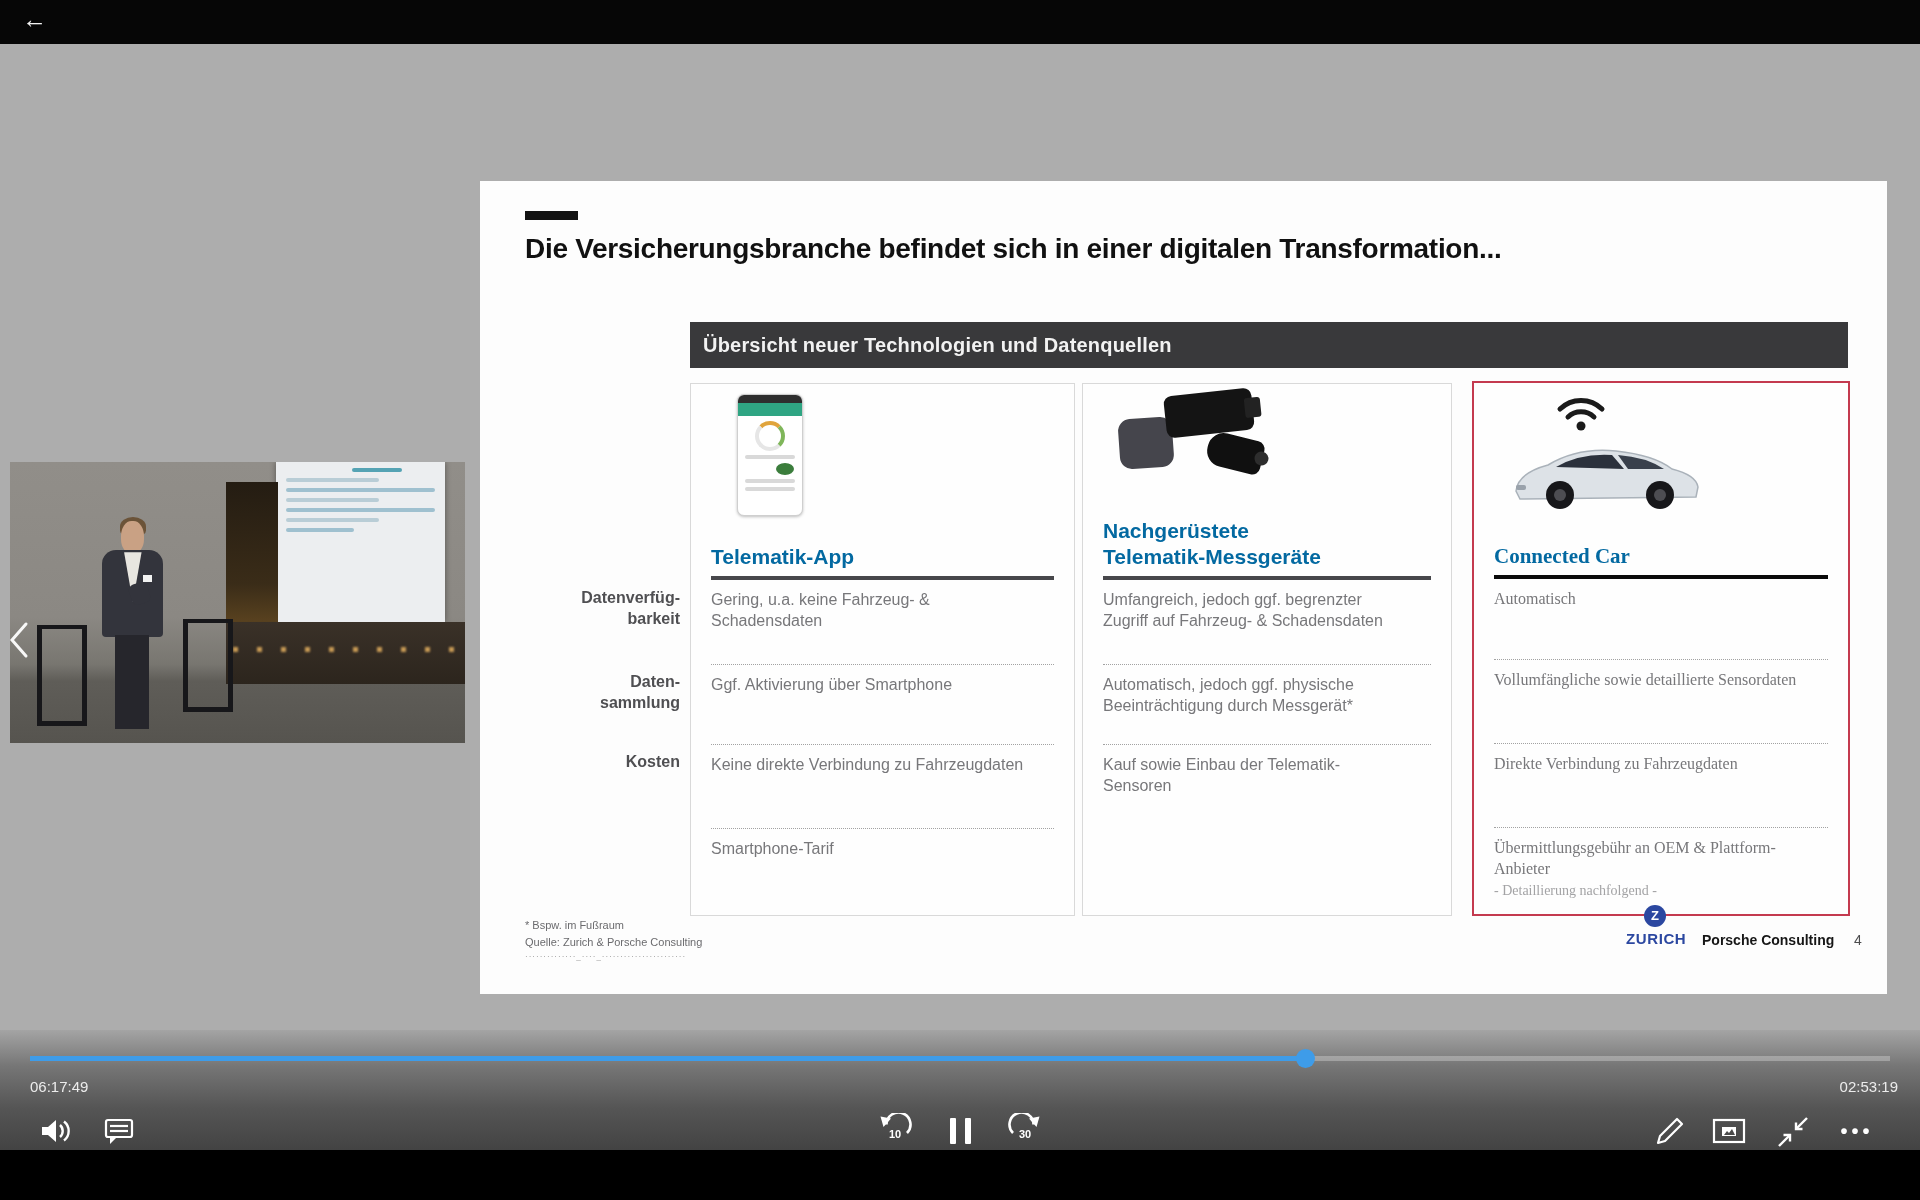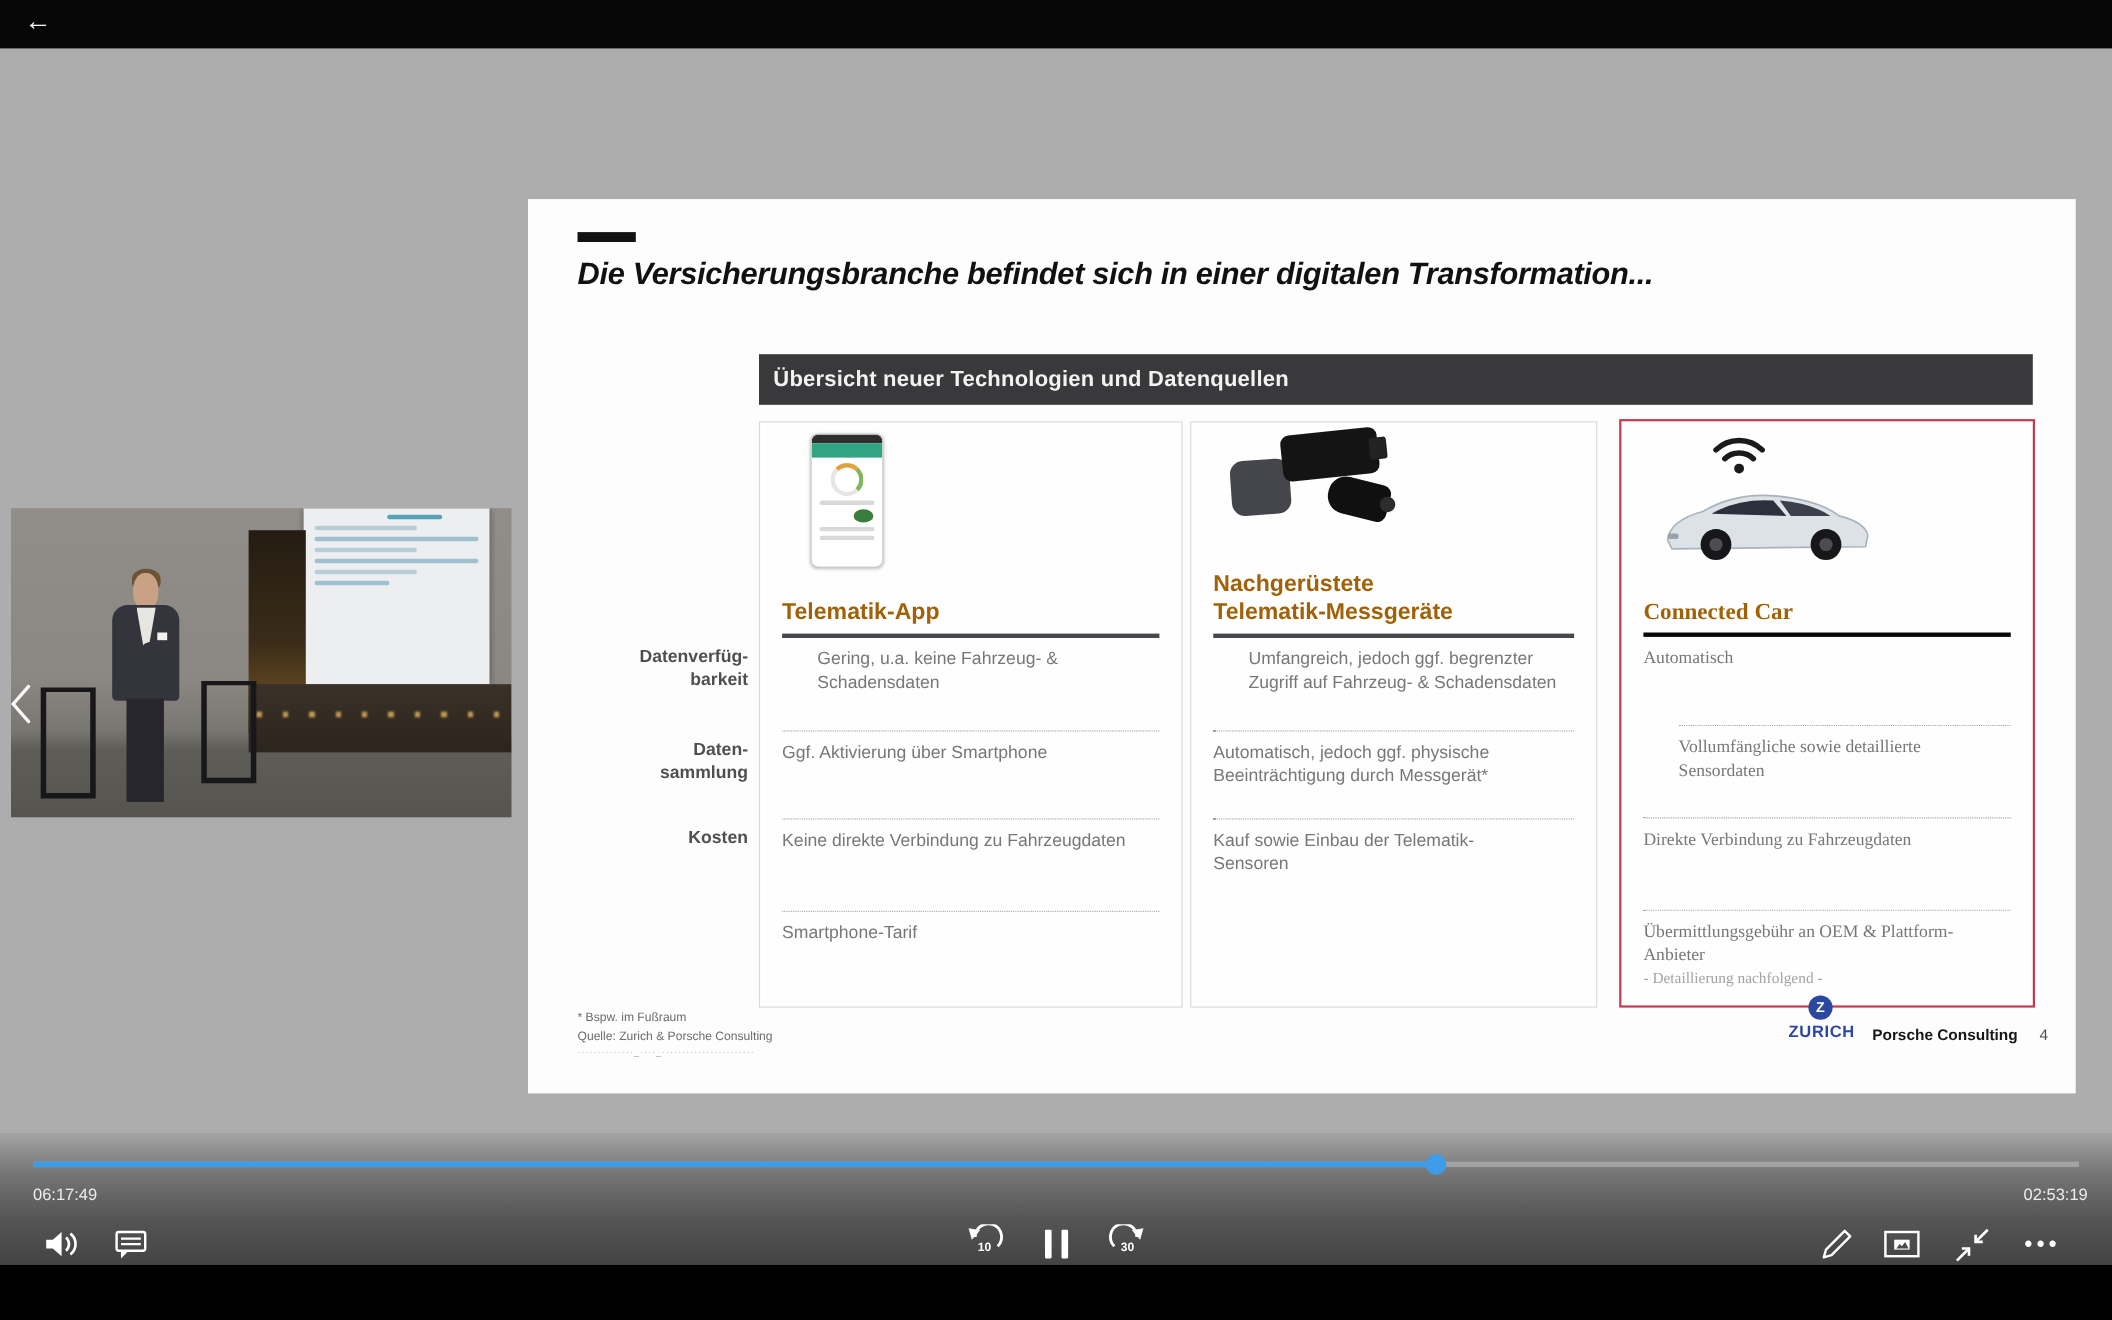--- a/index.html
+++ b/index.html
@@ -10,38 +10,38 @@
   
   .topbar { position:absolute; left:0; top:0; width:1920px; height:44px; background:#060606; z-index:30; }
   .back-btn { position:absolute; left:22px; top:5px; color:#f2f2f2; font-size:25px; cursor:pointer; }
 
   .stage { position:absolute; left:0; top:44px; width:1920px; height:1106px; background:#adadad; }
 
   
   .slide { position:absolute; left:480px; top:137px; width:1407px; height:813px; background:#fdfdfd; }
   .slide-dash { position:absolute; left:45px; top:30px; width:53px; height:9px; background:#121212; }
   .slide-title { position:absolute; left:45px; top:52px; width:1300px; color:#111;
-                 font-size:28px; font-weight:bold; letter-spacing:-0.3px;font-style:italic; }
+                 font-size:28px; font-weight:bold; letter-spacing:-0.3px; }
   .headerbar { position:absolute; left:210px; top:141px; width:1158px; height:46px;
                background:var(--headerbar); color:#f2f2f2; font-size:20px; font-weight:bold;
                line-height:46px; padding-left:13px; letter-spacing:0.2px; }
 
   .card { position:absolute; top:202px; height:533px; background:#fefefe;
           border:1px solid #d9d9d9; padding:0 20px; }
   .card1 { left:210px; width:385px; }
   .card2 { left:602px; width:370px; }
   .card3 { left:992px; top:200px; width:378px; height:535px; border:2px solid var(--highlight);font-family:Liberation Serif, serif; }
   .card-top { position:relative; height:196px; }
-  .card-head { position:absolute; left:0; bottom:10px; color:#a16207; font-size:21px;
+  .card-head { position:absolute; left:0; bottom:10px; color:#0369a1; font-size:21px;
                font-weight:bold; white-space:pre-line; line-height:1.25; }
   .card-rule { position:absolute; left:0; bottom:0; width:100%; height:4px; background:#47474b; }
   .card3 .card-rule { background:#0a0a0a; }
   .crow { position:relative; padding-top:9px; color:#77777a; font-size:16px; line-height:1.32; }
   .crow + .crow { border-top:1px dotted #a2a2a2; }
-  .r1{height:84px;margin-left:32px;} .r2{height:80px;} .r3{height:84px;} .r4{height:85px;}
+  .r1{height:84px;} .r2{height:80px;} .r3{height:84px;} .r4{height:85px;}
   .card3 .r4{height:87px;}
   .cell { max-width:330px; }
   .card2 .cell { max-width:305px; }
   .note { margin-top:3px; color:#a3a3a5; font-size:14px; }
 
   
   .labelcol { position:absolute; left:0; top:202px; width:200px; }
   .lspacer { height:196px; }
   .lrow { padding-top:9px; text-align:right; color:#4f4f52; font-size:16px;
           font-weight:bold; line-height:1.3; white-space:pre-line; }

